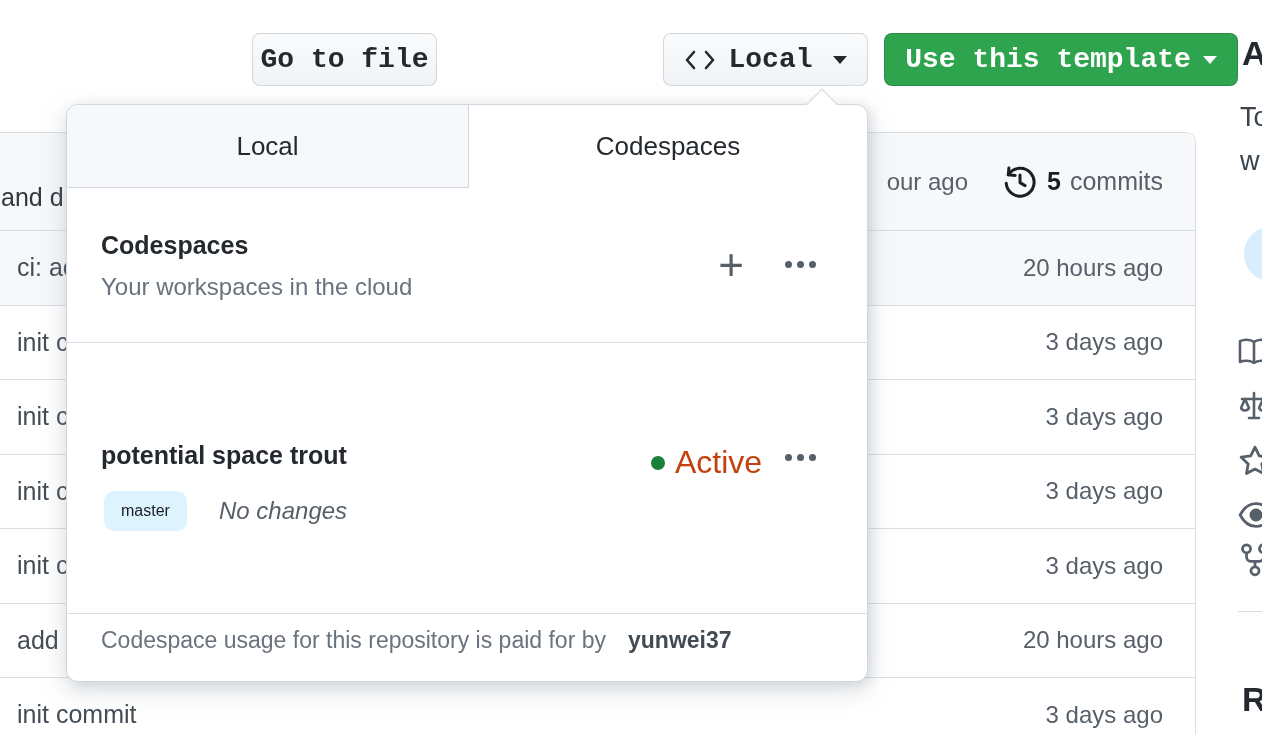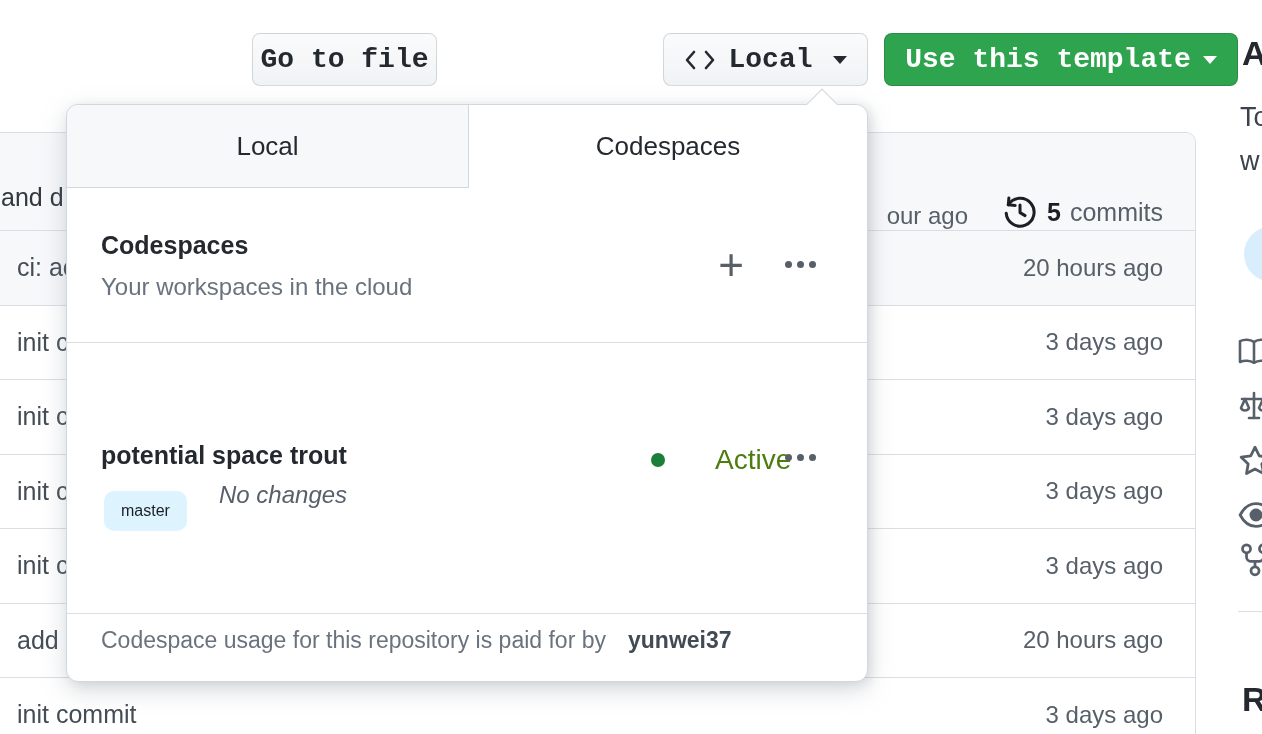--- a/index.html
+++ b/index.html
@@ -19,21 +19,21 @@
            border-top:8px solid currentColor; display:inline-block; }
   .caret.small { border-left-width:6px; border-right-width:6px; border-top-width:7px; }
 
   
   #commits-table { position:absolute; left:-40px; top:132px; width:1236px; height:640px;
                    border:1px solid #d8dee4; border-radius:10px; background:#fff; z-index:1; }
   #commits-header { position:relative; height:98px; background:#f6f8fa; border-bottom:1px solid #d8dee4;
                     border-radius:10px 10px 0 0; }
   .commits-header-msg { position:absolute; left:40px; top:16px; height:100%; display:flex; align-items:center;
                         font-size:25px; color:#31383f; }
-  .commits-header-right { position:absolute; right:32px; top:0; height:100%; display:flex; align-items:flex-end; }
+  .commits-header-right { position:absolute; right:32px; top:0; height:100%; display:flex; align-items:center; }
   .header-time { font-size:24px; color:#57606a; margin-right:34px; }
   .commits-count-link { display:flex; align-items:center; gap:9px; cursor:pointer; }
   .commits-count { font-size:25px; font-weight:700; color:#1b1f24; }
   .commits-label { font-size:25px; font-weight:400; color:#57606a; }
   .commit-row { height:74.5px; display:flex; align-items:center; justify-content:space-between;
                 padding:0 32px 0 56px; border-bottom:1px solid #d8dee4; background:#fff; }
   .commit-row.first { background:#f6f8fa; }
   .commit-msg  { font-size:25px; color:#444d56; cursor:pointer; white-space:nowrap; }
   .commit-time { font-size:24px; color:#57606a; cursor:pointer; white-space:nowrap;text-align:center; }
 
@@ -69,25 +69,25 @@
   .kebab i { width:7px; height:7px; border-radius:50%; background:#57606a; }
 
   .panel-divider { position:absolute; left:0; width:100%; border-top:1px solid #d8dee4; }
   #divider-1 { top:237px; }
   #divider-2 { top:508px; }
 
   #branch-label { position:absolute; left:34px; top:275px; font-size:22px; font-weight:700; color:#30373e; }
   #cs-name { position:absolute; left:34px; top:336px; font-size:25px; font-weight:700; color:#24292f; }
   #active-status { position:absolute; left:584px; top:339px; display:flex; align-items:center; gap:10px; }
   #active-dot { width:14px; height:14px; border-radius:50%; background:#1a7f37; }
-  #active-text { font-size:28px; color:#4d7c0f;margin-left:40px; }
+  #active-text { font-size:32px; color:#c2410c; }
   #branch-badge { position:absolute; left:37px; top:386px; height:40px; padding:0 17px; display:flex; align-items:center;
                   background:#ddf4ff; border-radius:10px; font-family:Liberation Sans, sans-serif;
                   font-size:16px; color:#1b1f24; cursor:pointer; }
-  #no-changes { position:absolute; left:152px; top:376px; font-size:24px; font-style:italic; color:#57606a; }
+  #no-changes { position:absolute; left:152px; top:392px; font-size:24px; font-style:italic; color:#57606a; }
 
   #cs-footer { position:absolute; left:34px; top:522px; font-size:23px; color:#6a737d; }
   #cs-footer b { color:#424a53; margin-left:22px; }
 
   svg { display:block; }
 </style>
 </head>
 <body>
 
 <div id="canvas">

